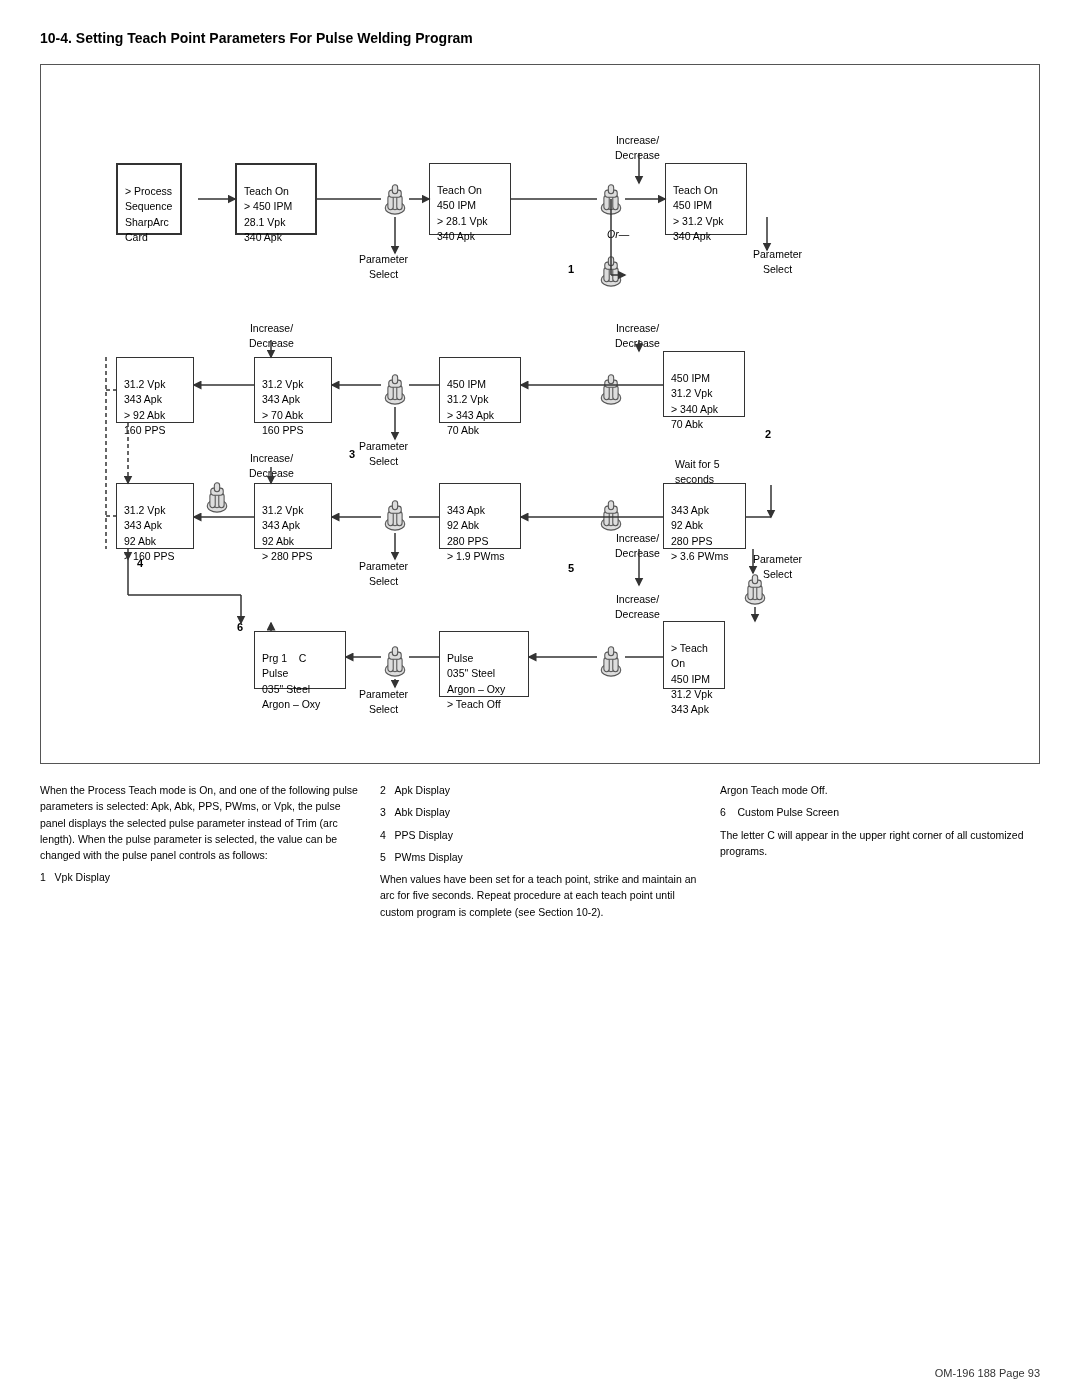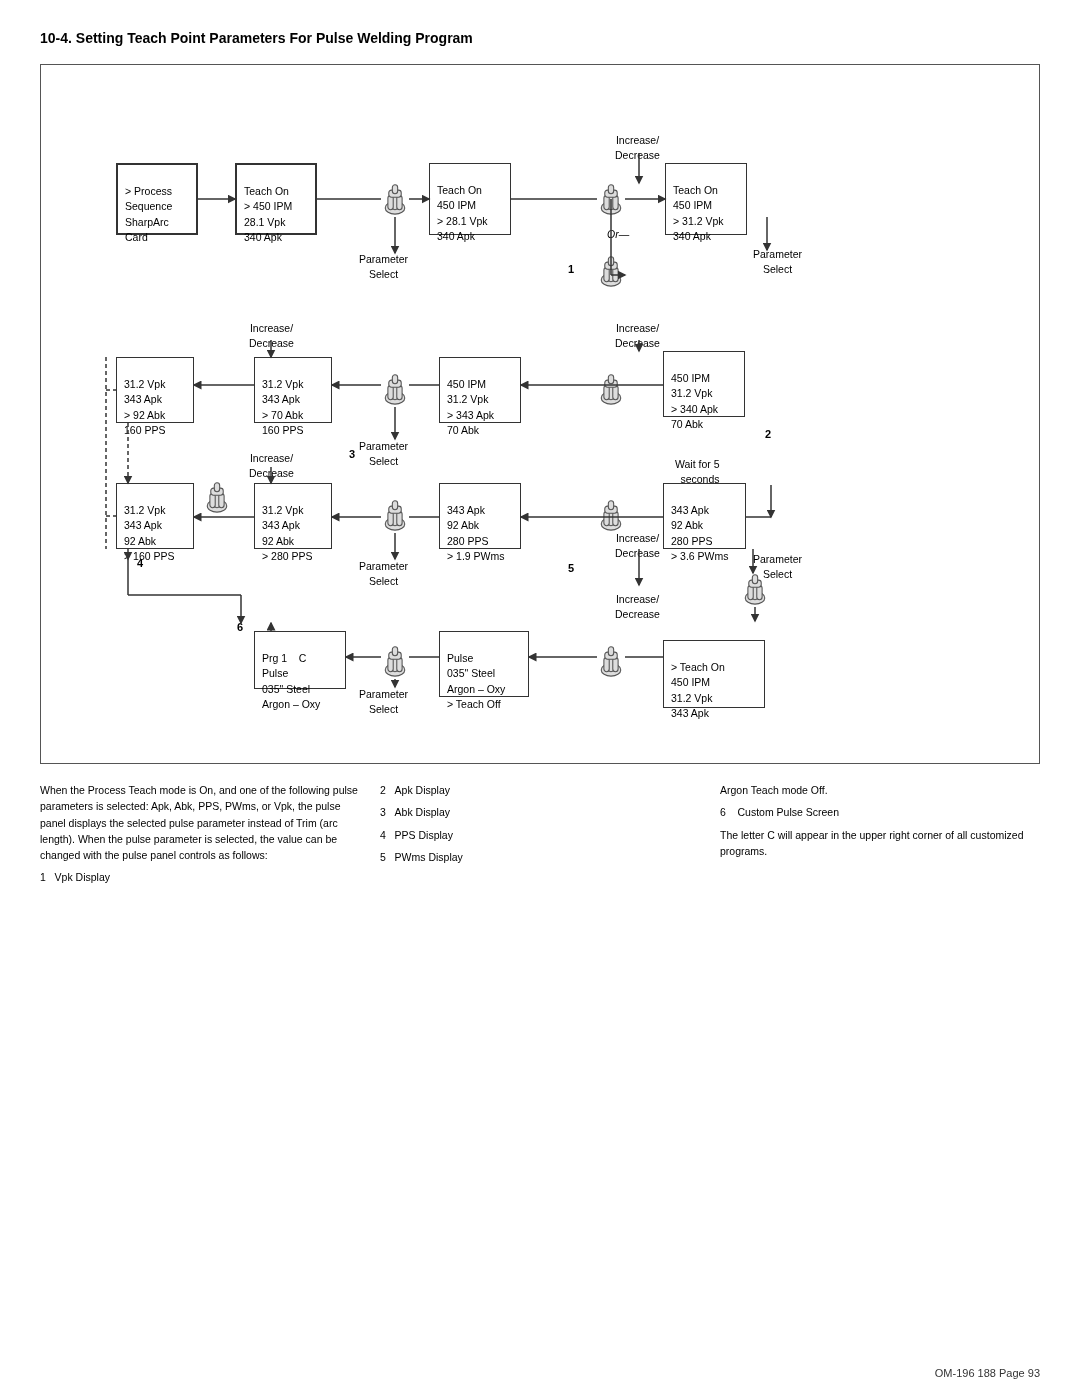--- a/index.html
+++ b/index.html
@@ -94,21 +94,21 @@
     }
   </style>
 </head>
 <body>
 
 <div class="page">
   <h1 class="page-title">10-4. Setting Teach Point Parameters For Pulse Welding Program</h1>
 
   <div class="diagram-container">
 
-    <div class="box box-bold-border" style="left:75px;top:98px;width:82px;height:72px;font-size:10.5px;line-height:1.45;">
+    <div class="box box-bold-border" style="left:75px;top:98px;width:66px;height:72px;font-size:10.5px;line-height:1.45;">
       &gt; Process<br>Sequence<br>SharpArc<br>Card
     </div>
     <div class="box box-bold-border" style="left:194px;top:98px;width:82px;height:72px;font-size:10.5px;line-height:1.45;">
       Teach On<br>&gt; 450 IPM<br>28.1 Vpk<br>340 Apk
     </div>
     <div class="box" style="left:388px;top:98px;width:82px;height:72px;font-size:10.5px;line-height:1.45;">
       Teach On<br>450 IPM<br>&gt; 28.1 Vpk<br>340 Apk
     </div>
     <div class="box" style="left:624px;top:98px;width:82px;height:72px;font-size:10.5px;line-height:1.45;">
       Teach On<br>450 IPM<br>&gt; 31.2 Vpk<br>340 Apk
@@ -139,21 +139,21 @@
     <div class="box" style="left:622px;top:418px;width:83px;height:66px;font-size:10.5px;line-height:1.45;">
       343 Apk<br>92 Abk<br>280 PPS<br>&gt; 3.6 PWms
     </div>
 
     <div class="box" style="left:213px;top:566px;width:92px;height:58px;font-size:10.5px;line-height:1.45;">
       Prg 1&nbsp;&nbsp;&nbsp;&nbsp;C<br>Pulse<br>035" Steel<br>Argon – Oxy
     </div>
     <div class="box" style="left:398px;top:566px;width:90px;height:66px;font-size:10.5px;line-height:1.45;">
       Pulse<br>035" Steel<br>Argon – Oxy<br>&gt; Teach Off
     </div>
-    <div class="box" style="left:622px;top:556px;width:102px;height:68px;font-size:10.5px;line-height:1.45;margin-top:19px;">
+    <div class="box" style="left:622px;top:556px;width:62px;height:68px;font-size:10.5px;line-height:1.45;">
       &gt; Teach On<br>450 IPM<br>31.2 Vpk<br>343 Apk
     </div>
 
     <div class="finger-icon" style="left:340px;top:118px;">
       <svg viewBox="0 0 28 36" fill="none" xmlns="http://www.w3.org/2000/svg">
         <ellipse cx="14" cy="28" rx="11" ry="7" fill="#ddd" stroke="#555" stroke-width="1.2"></ellipse>
         <rect x="10" y="8" width="8" height="22" rx="4" fill="#ddd" stroke="#555" stroke-width="1.2"></rect>
         <rect x="6" y="14" width="6" height="16" rx="3" fill="#ddd" stroke="#555" stroke-width="1.2"></rect>
         <rect x="16" y="14" width="6" height="16" rx="3" fill="#ddd" stroke="#555" stroke-width="1.2"></rect>
         <rect x="7" y="8" width="14" height="8" rx="3" fill="#ddd" stroke="#555" stroke-width="1.2"></rect>
@@ -278,21 +278,21 @@
     <div class="label" style="left:318px;top:494px;text-align:center;">Parameter<br>Select</div>
     <div class="label" style="left:318px;top:622px;text-align:center;">Parameter<br>Select</div>
 
     <div class="label" style="left:574px;top:68px;text-align:center;">Increase/<br>Decrease</div>
     <div class="label" style="left:208px;top:256px;text-align:center;">Increase/<br>Decrease</div>
     <div class="label" style="left:574px;top:256px;text-align:center;">Increase/<br>Decrease</div>
     <div class="label" style="left:208px;top:386px;text-align:center;">Increase/<br>Decrease</div>
     <div class="label" style="left:574px;top:466px;text-align:center;">Increase/<br>Decrease</div>
     <div class="label" style="left:574px;top:527px;text-align:center;">Increase/<br>Decrease</div>
 
-    <div class="label" style="left:634px;top:392px;text-align:right;">Wait for 5<br>seconds</div>
+    <div class="label" style="left:634px;top:392px;text-align:left;">Wait for 5<br>seconds</div>
 
     <div class="label" style="left:566px;top:162px;font-style:italic;">Or—</div>
 
     <div class="num-label" style="left:527px;top:198px;">1</div>
     <div class="num-label" style="left:724px;top:363px;">2</div>
     <div class="num-label" style="left:308px;top:383px;">3</div>
     <div class="num-label" style="left:96px;top:492px;">4</div>
     <div class="num-label" style="left:527px;top:497px;">5</div>
     <div class="num-label" style="left:196px;top:556px;">6</div>
 
@@ -379,20 +379,21 @@
   <div class="bottom-text">
     <div class="col1">
       <p>When the Process Teach mode is On, and one of the following pulse parameters is selected: Apk, Abk, PPS, PWms, or Vpk, the pulse panel displays the selected pulse parameter instead of Trim (arc length). When the pulse parameter is selected, the value can be changed with the pulse panel controls as follows:</p>
       <p>1&nbsp;&nbsp;&nbsp;Vpk Display</p>
     </div>
     <div class="col2">
       <p>2&nbsp;&nbsp;&nbsp;Apk Display</p>
       <p>3&nbsp;&nbsp;&nbsp;Abk Display</p>
       <p>4&nbsp;&nbsp;&nbsp;PPS Display</p>
       <p>5&nbsp;&nbsp;&nbsp;PWms Display</p>
+      <p>When values have been set for a teach point, strike and maintain an arc for five seconds. Repeat procedure at each teach point until custom program is complete (see Section 10-2).</p>
     </div>
     <div class="col3">
       <p>Argon Teach mode Off.</p>
       <p>6&nbsp;&nbsp;&nbsp;&nbsp;Custom Pulse Screen</p>
       <p>The letter C will appear in the upper right corner of all customized programs.</p>
     </div>
   </div>
 
   <div class="footer">OM-196 188 Page 93</div>
 </div>

